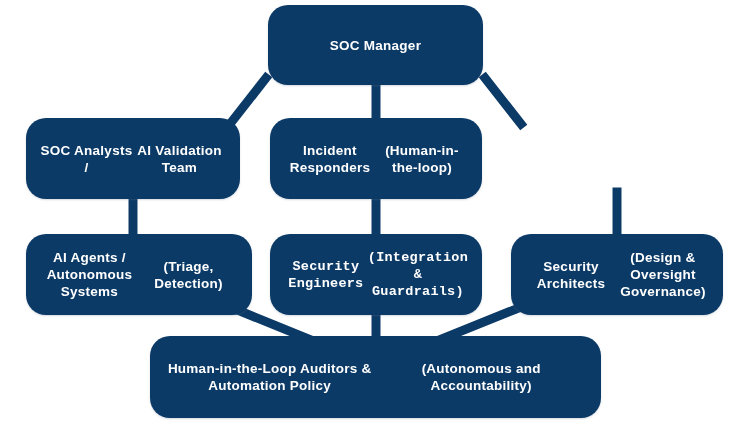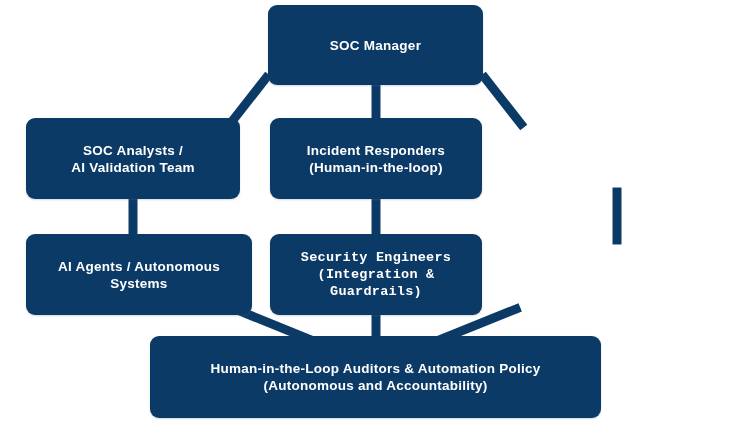--- a/index.html
+++ b/index.html
@@ -25,25 +25,25 @@
   }
   .connectors line {
     stroke: #0c3a67;
     stroke-width: 9;
     stroke-linecap: square;
   }
   .node {
     position: absolute;
     z-index: 1;
     background: #0c3a67;
-    border-radius: 9px;
+    border-radius: 20px;
     box-sizing: border-box;
     padding: 6px 14px;
     display: flex;
-    flex-direction: column;
+    flex-direction: row;
     align-items: center;
     justify-content: center;
     text-align: center;
     color: #ffffff;
     font-weight: 700;
     font-size: 13.5px;
     line-height: 17px;
     letter-spacing: 0.25px;
     box-shadow: 0 1px 2px rgba(100,115,140,0.28);
   }
@@ -86,26 +86,31 @@
   </div>
 
   <div class="node" id="node-analysts">
     <div class="line">SOC Analysts /</div>
     <div class="line">AI Validation Team</div>
   </div>
 
 
   <div class="node" id="node-agents">
     <div class="line">AI Agents / Autonomous Systems</div>
+    <div class="line">(Triage, Detection)</div>
   </div>
 
   <div class="node" id="node-engineers">
     <div class="line">Security Engineers</div>
     <div class="line">(Integration &amp; Guardrails)</div>
   </div>
 
+  <div class="node" id="node-architects">
+    <div class="line">Security Architects</div>
+    <div class="line">(Design &amp; Oversight Governance)</div>
+  </div>
 
   <div class="node" id="node-auditors">
     <div class="line">Human-in-the-Loop Auditors &amp; Automation Policy</div>
     <div class="line">(Autonomous and Accountability)</div>
   </div>
 
 </div>
 
 </body></html>

